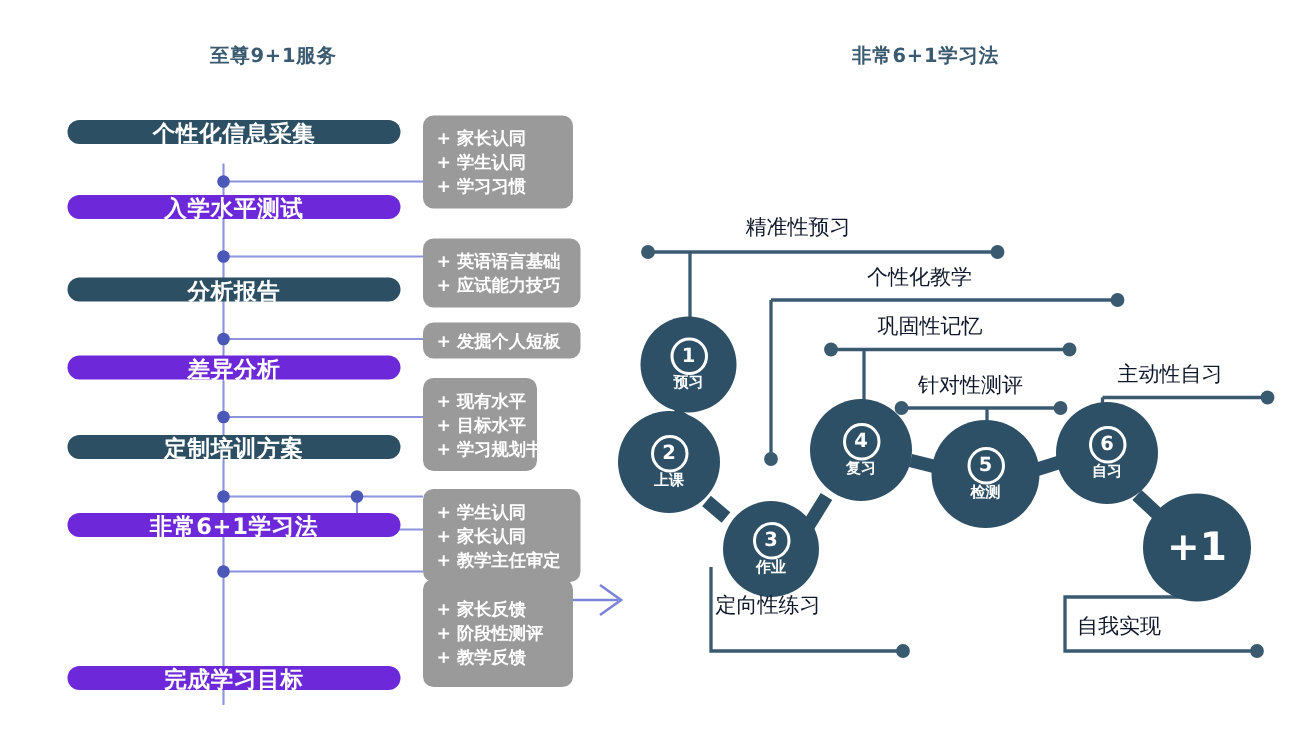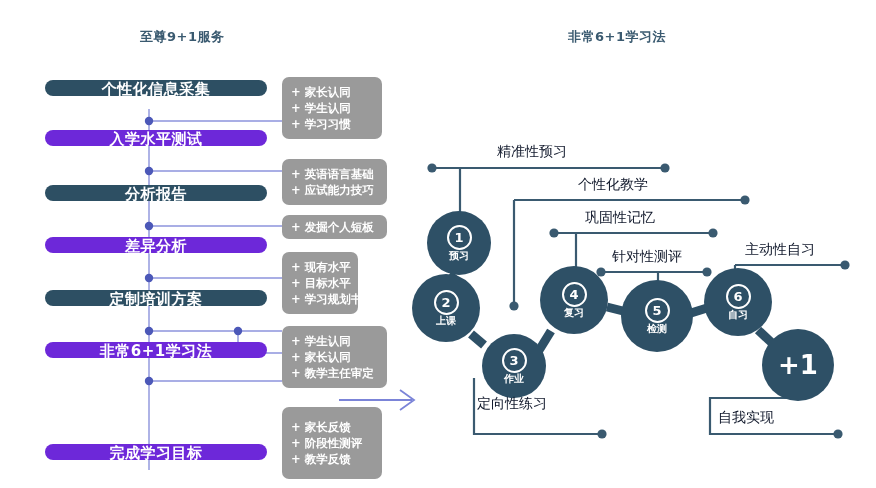--- a/index.html
+++ b/index.html
@@ -184,21 +184,21 @@
     <div class="line">+ 目标水平</div>
     <div class="line">+ 学习规划书</div>
   </div>
 
   <div class="note" style="left:282px;top:326px;width:105px;height:62px">
     <div class="line">+ 学生认同</div>
     <div class="line">+ 家长认同</div>
     <div class="line">+ 教学主任审定</div>
   </div>
 
-  <div class="note" style="left:282px;top:407px;width:100px;height:72px">
+  <div class="note" style="left:282px;top:386px;width:100px;height:72px">
     <div class="line">+ 家长反馈</div>
     <div class="line">+ 阶段性测评</div>
     <div class="line">+ 教学反馈</div>
   </div>
 
   <svg id="right-wires" viewBox="0 0 876 488">
     <g stroke="#3A5A70" stroke-width="2.2" fill="none">
 
       <path d="M432,168 L665,168"></path>
       <path d="M460,168 L460,212"></path>

